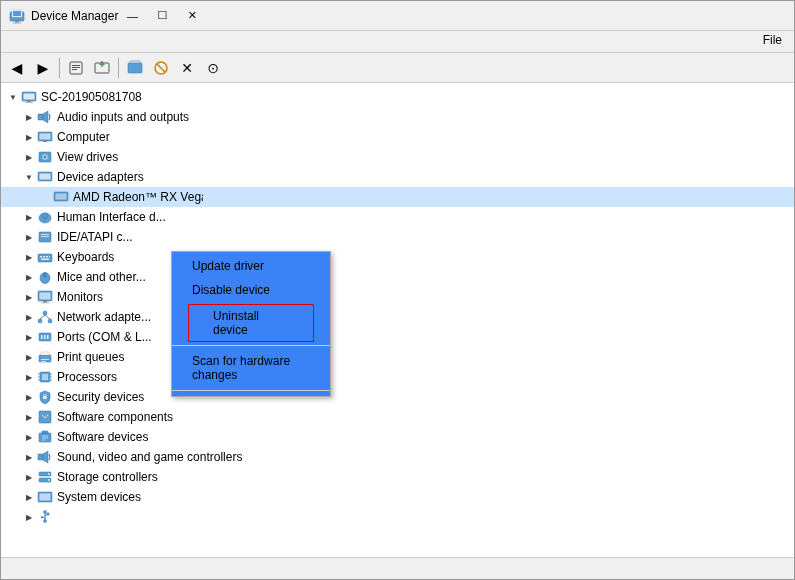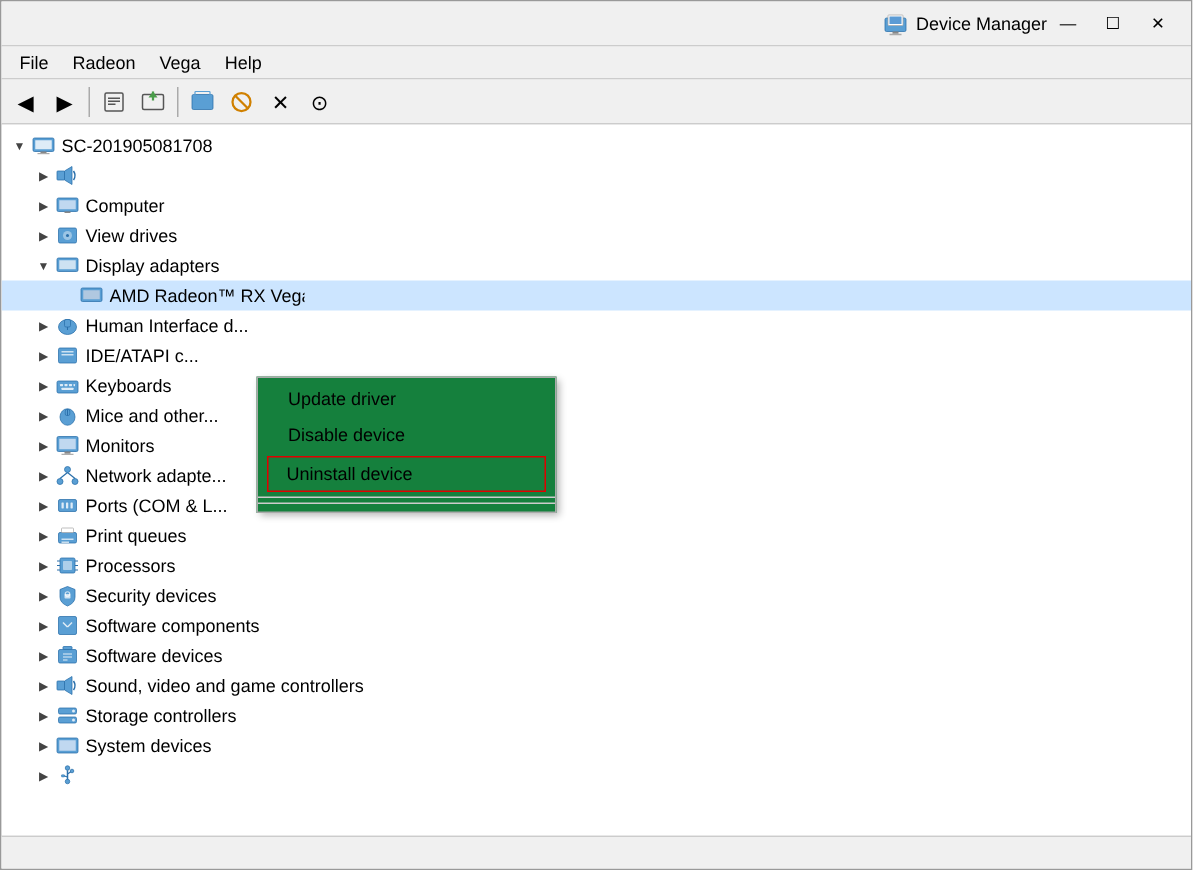--- a/index.html
+++ b/index.html
@@ -19,21 +19,21 @@
       display: flex;
       flex-direction: column;
     }
     .title-bar {
       background: #f0f0f0;
       height: 30px;
       display: flex;
       align-items: center;
       padding: 0 8px;
       border-bottom: 1px solid #ccc;
-      justify-content: flex-end;
+      justify-content: flex-start;
     }
     .title-bar-left {
       display: flex;
       align-items: center;
       gap: 6px;
     }
     .title-icon {
       width: 16px;
       height: 16px;
     }
@@ -52,25 +52,26 @@
       border: none;
       cursor: pointer;
       font-size: 11px;
       display: flex;
       align-items: center;
       justify-content: center;
       color: #000;
     }
     .menu-bar {
       display: flex;
-      align-items: center;
+      align-items: flex-end;
       height: 22px;
       background: #f0f0f0;
       border-bottom: 1px solid #ccc;
       padding: 0 4px;
+      flex-direction: column;
     }
     .menu-item {
       padding: 2px 8px;
       cursor: pointer;
       font-size: 12px;
     }
     .toolbar {
       display: flex;
       align-items: center;
       height: 30px;
@@ -147,36 +148,36 @@
       border-top: 1px solid #ccc;
       display: flex;
       align-items: center;
       padding: 0 4px;
     }
     
     .context-menu {
       position: absolute;
       top: 168px;
       left: 170px;
-      background: #15803d;
+      background: #3b82f6;
       border: 1px solid #aaa;
       box-shadow: 2px 2px 5px rgba(0,0,0,0.3);
       z-index: 100;
-      width: 200px;
+      width: 160px;
       padding: 2px 0;
     }
     .ctx-item {
       padding: 5px 20px;
       cursor: pointer;
       font-size: 12px;
     }
     .ctx-item.uninstall {
       border: 1.5px solid #e00000;
-      margin: 2px 6px;
-      padding: 4px 12px;
+      margin: 2px 16px;
+      padding: 4px 24px;
       font-weight: normal;
     }
     .ctx-separator {
       height: 1px;
       background: #ccc;
       margin: 3px 0;
     }
   </style>
 </head>
 <body>
@@ -264,20 +265,21 @@
 
       <div class="tree-item" style="padding-left:20px;">
         <div class="tree-toggle">▶</div>
         <div class="tree-icon">
           <svg width="16" height="16" viewBox="0 0 16 16">
             <rect x="1" y="5" width="5" height="6" rx="0.5" fill="#5a9fd4" stroke="#2a6faa" stroke-width="0.5"></rect>
             <polygon points="6,5 11,2 11,14 6,11" fill="#5a9fd4" stroke="#2a6faa" stroke-width="0.5"></polygon>
             <path d="M12,5 Q14,8 12,11" fill="none" stroke="#2a6faa" stroke-width="1"></path>
           </svg>
         </div>
+        <span class="tree-label">Audio inputs and outputs</span>
       </div>
 
       <div class="tree-item" style="padding-left:20px;">
         <div class="tree-toggle">▶</div>
         <div class="tree-icon">
           <svg width="16" height="16" viewBox="0 0 16 16">
             <rect x="1" y="3" width="14" height="9" rx="1" fill="#5a9fd4" stroke="#2a6faa" stroke-width="0.5"></rect>
             <rect x="2.5" y="4.5" width="11" height="6" fill="#c0d8f0"></rect>
             <rect x="6" y="12" width="4" height="1" fill="#888"></rect>
           </svg>
@@ -298,21 +300,21 @@
       </div>
 
       <div class="tree-item" style="padding-left:20px;">
         <div class="tree-toggle">▼</div>
         <div class="tree-icon">
           <svg width="16" height="16" viewBox="0 0 16 16">
             <rect x="1" y="3" width="14" height="9" rx="1" fill="#5a9fd4" stroke="#2a6faa" stroke-width="0.5"></rect>
             <rect x="2.5" y="4.5" width="11" height="6" fill="#fff" opacity="0.7"></rect>
           </svg>
         </div>
-        <span class="tree-label">Display adapters</span>
+        <span class="tree-label">Device adapters</span>
       </div>
 
       <div class="tree-item selected" style="padding-left:36px;">
         <div class="tree-toggle"></div>
         <div class="tree-icon">
           <svg width="16" height="16" viewBox="0 0 16 16">
             <rect x="1" y="3" width="14" height="9" rx="1" fill="#5a9fd4" stroke="#2a6faa" stroke-width="0.5"></rect>
             <rect x="2.5" y="4.5" width="11" height="6" fill="#b0c8e0"></rect>
           </svg>
         </div>
@@ -528,20 +530,21 @@
           </svg>
         </div>
       </div>
     </div>
 
     <div class="context-menu">
       <div class="ctx-item">Update driver</div>
       <div class="ctx-item">Disable device</div>
       <div class="ctx-item uninstall">Uninstall device</div>
       <div class="ctx-separator"></div>
+      <div class="ctx-item">Scan for hardware changes</div>
       <div class="ctx-separator"></div>
     </div>
   </div>
 
   <div class="status-bar">
     <span></span>
   </div>
 </div>
 
 </body></html>

